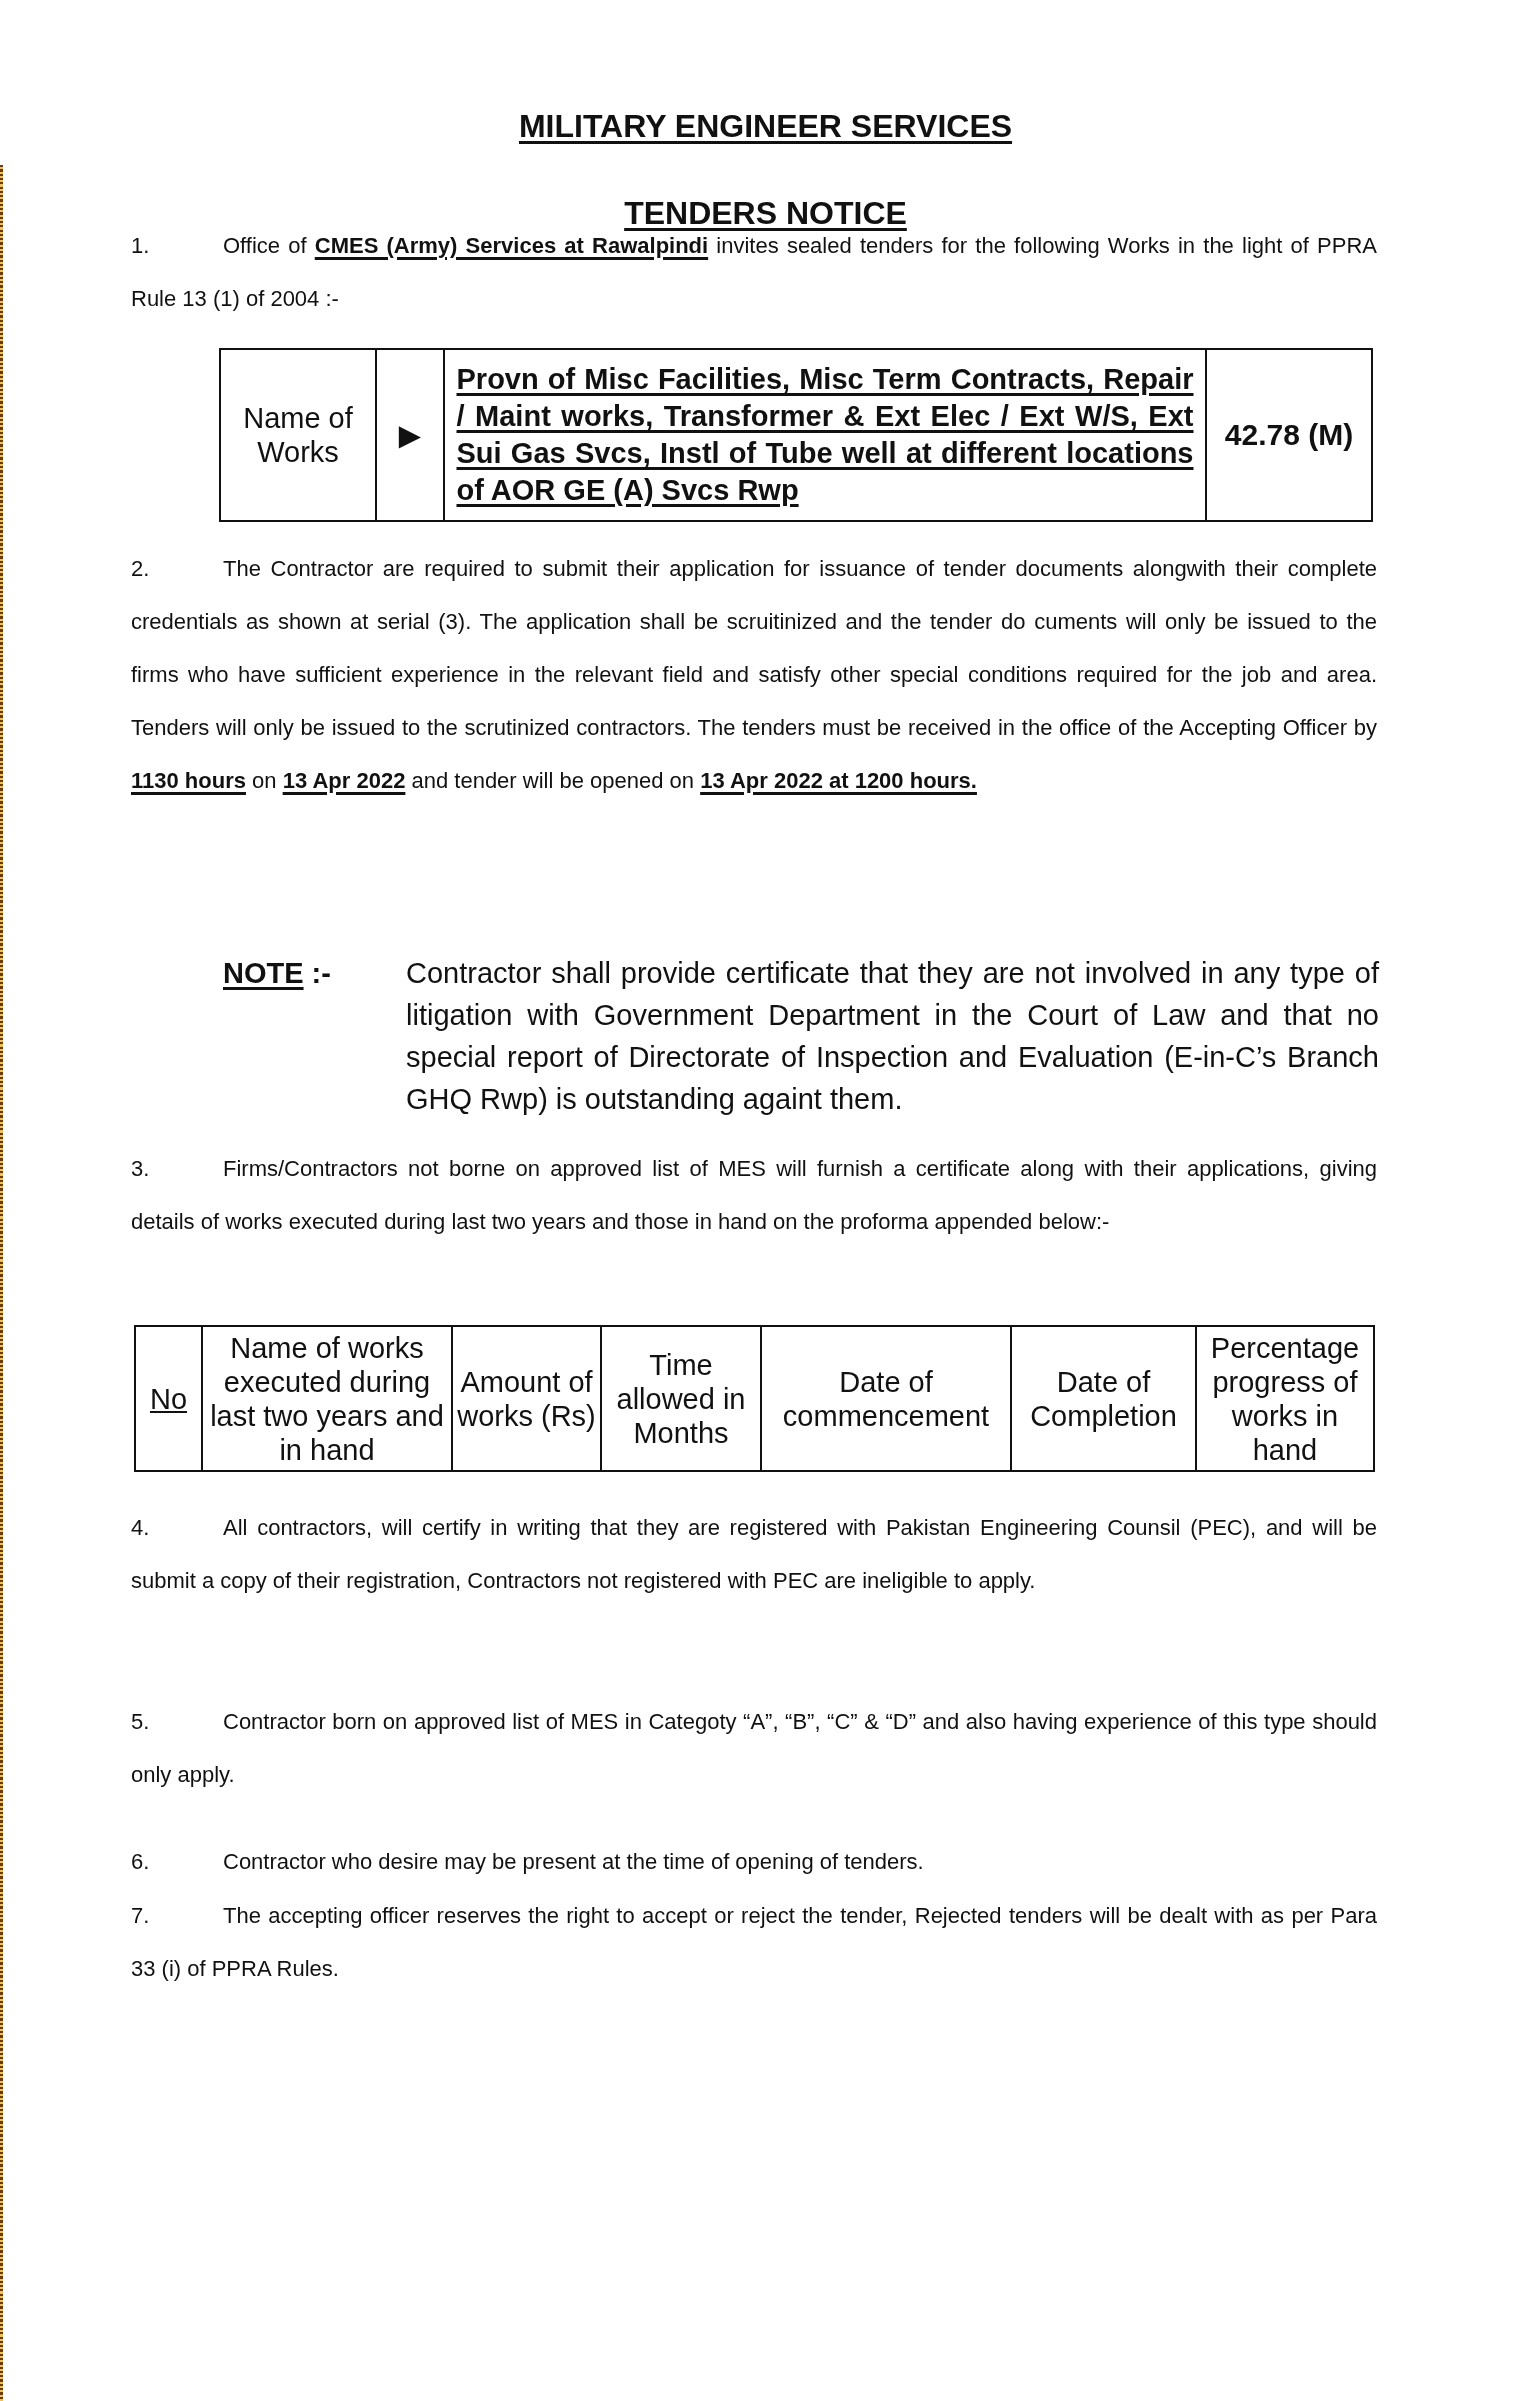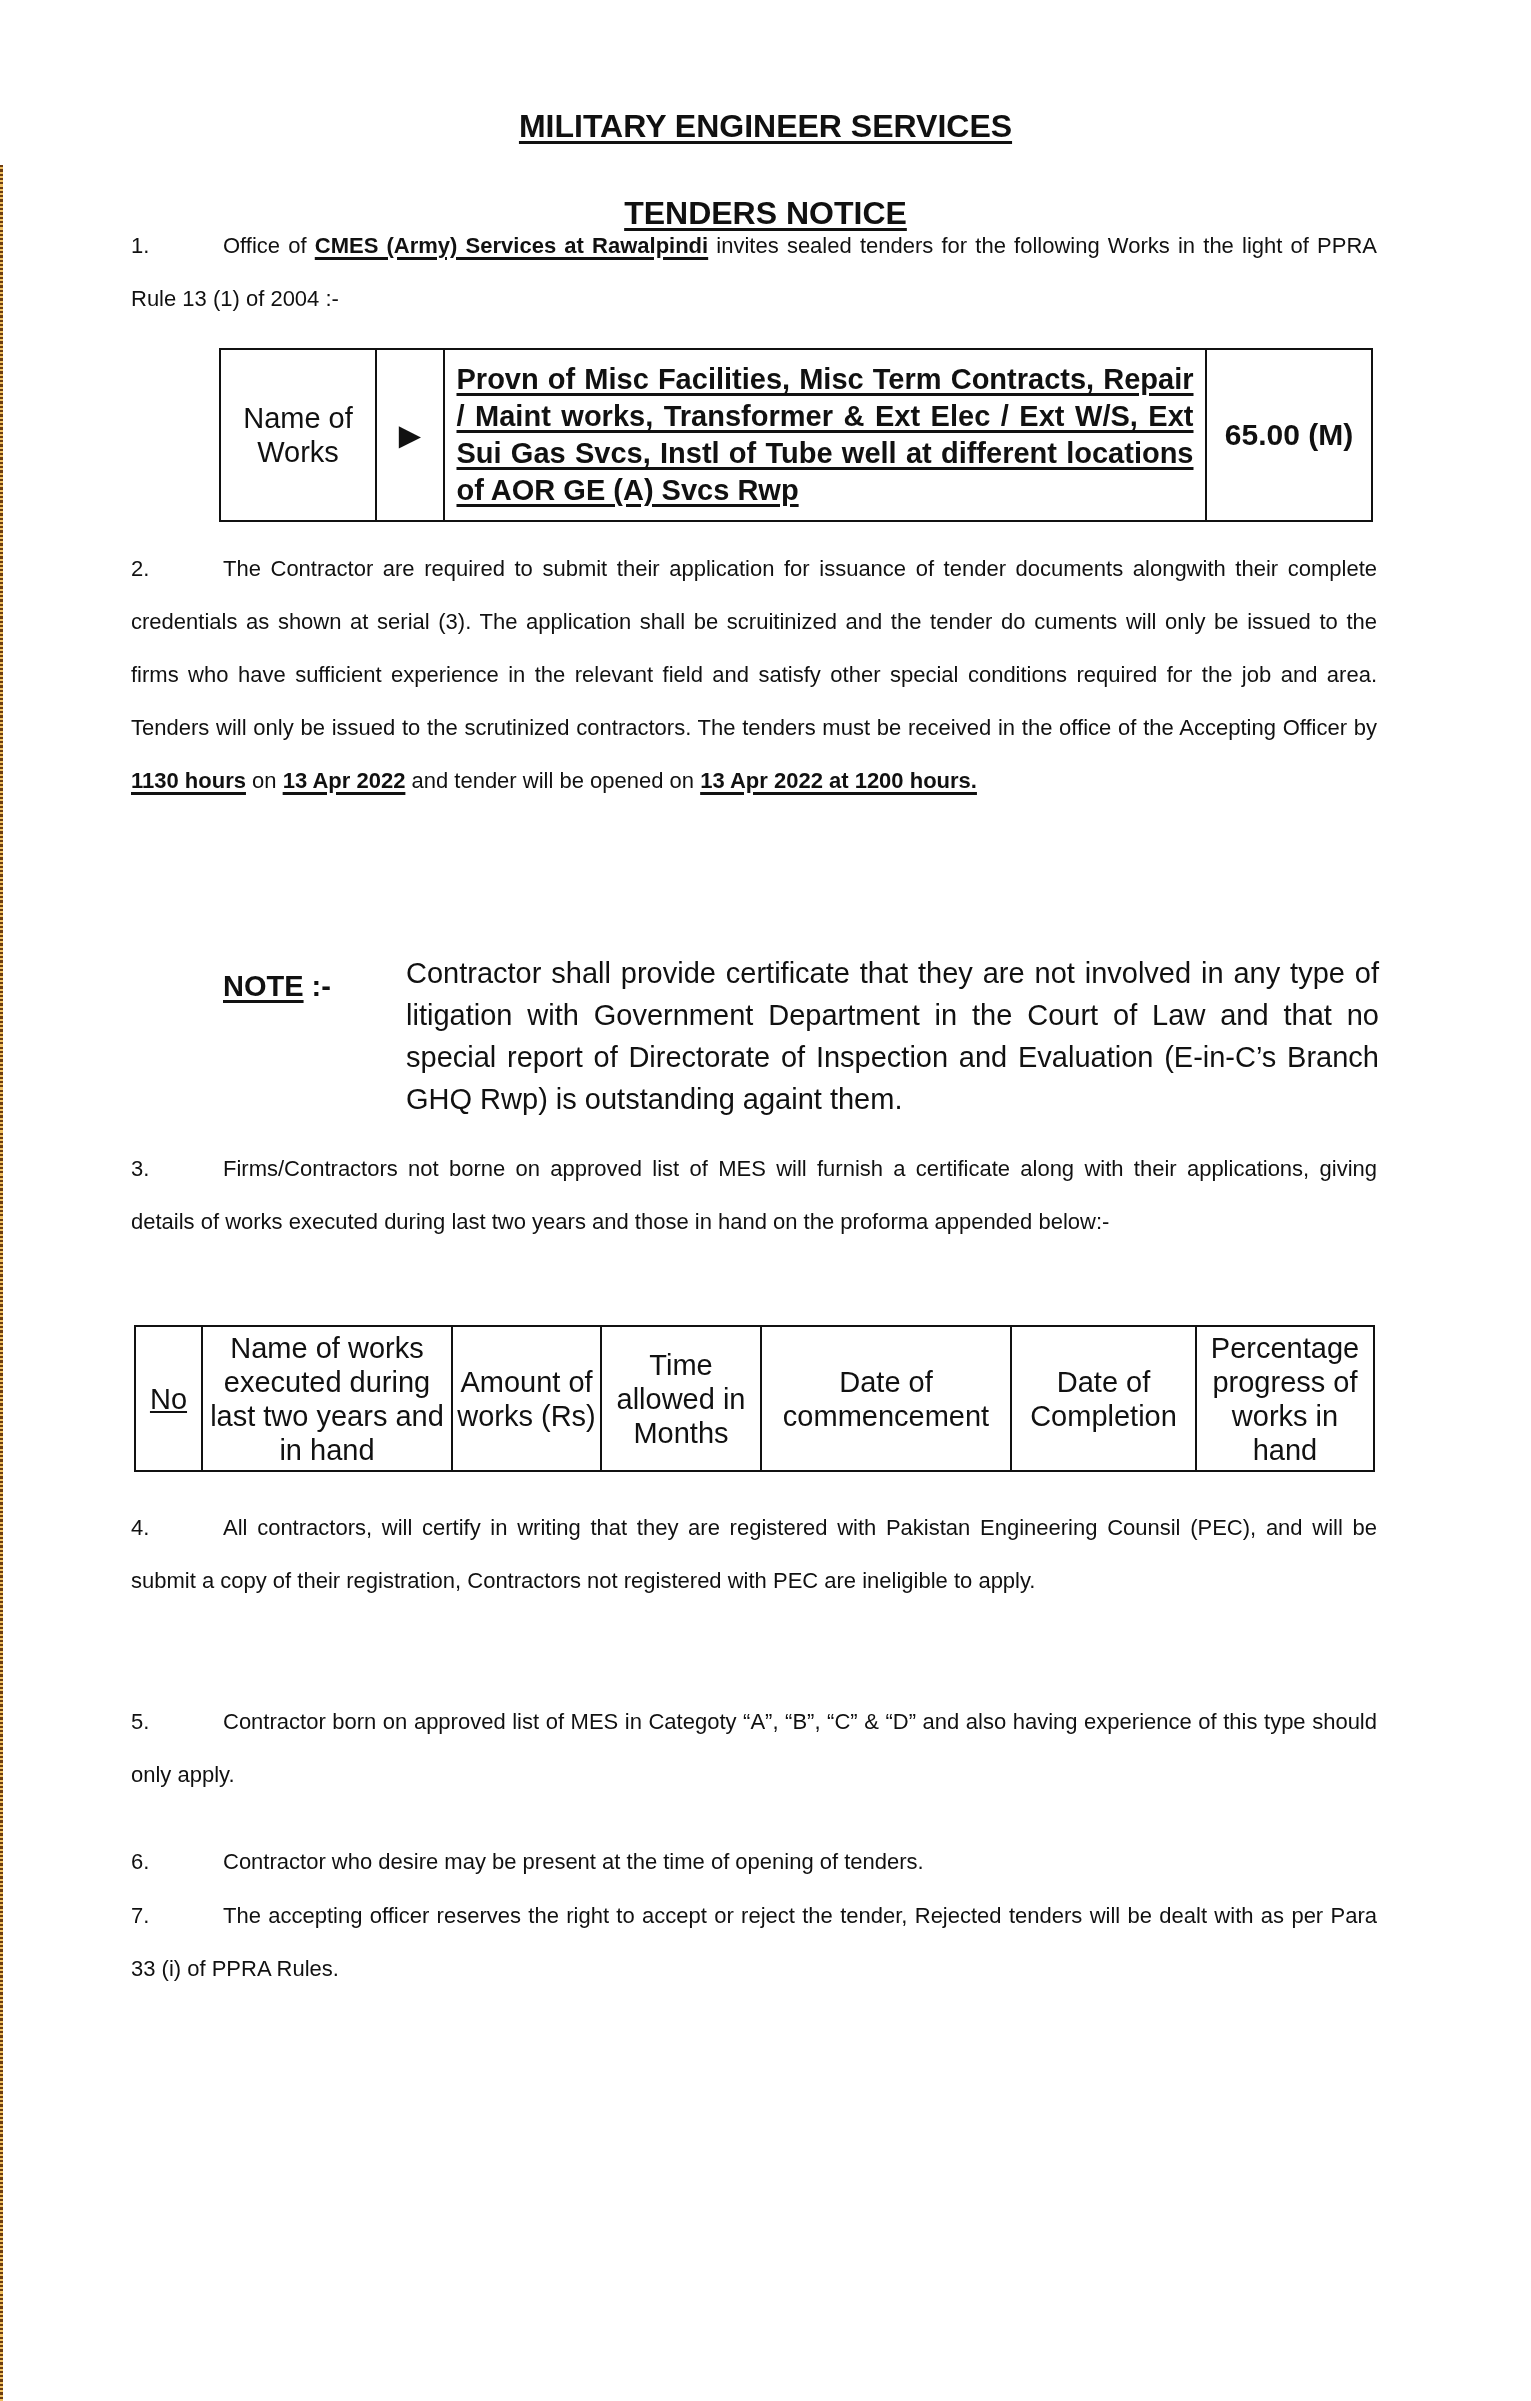--- a/index.html
+++ b/index.html
@@ -37,21 +37,21 @@
       font-weight: bold; font-size: 29px; line-height: 37px;
     }
     .t1 .desc span { text-decoration: underline; text-decoration-thickness: 2.9px; text-underline-offset: 4.3px; }
     .t1 .amt { font-weight: bold; font-size: 30px; }
     .arrow { font-size: 23px; }
 
     .note {
       position: absolute; left: 223px; top: 952px; width: 1156px;
       font-size: 29px; line-height: 42px;
     }
-    .note .label { position: absolute; left: 0; top: 0; font-weight: bold; margin-top: 13px; }
+    .note .label { position: absolute; left: 0; top: 0; font-weight: bold; }
     .note .label .lbl { text-decoration: underline; text-decoration-thickness: 2.9px; text-underline-offset: 4.3px; }
     .note .body { margin-left: 183px; text-align: justify; }
 
     .t2 {
       left: 134px; top: 1325px; width: 1241px; height: 147px;
       border: 2.9px double #111;
     }
     .t2 td { font-size: 29px; line-height: 34px; border: 2.2px double #111; }
   </style>
 </head>
@@ -65,21 +65,21 @@
 <div class="para" style="top:219px;">
   <span class="num">1.</span><span>Office of </span><span class="u">CMES (Army) Services at Rawalpindi</span><span> invites sealed tenders for the following Works in the light of PPRA Rule 13 (1) of 2004 :-</span>
 </div>
 
 <table class="t1">
   <tbody>
       <tr>
     <td style="width:154px;">Name of Works</td>
     <td style="width:66px;" class="arrow">▶</td>
     <td class="desc"><span>Provn of Misc Facilities, Misc Term Contracts, Repair / Maint works, Transformer &amp; Ext Elec / Ext W/S, Ext Sui Gas Svcs, Instl of Tube well at different locations of AOR GE (A) Svcs Rwp</span></td>
-    <td style="width:164px;" class="amt">65.00 (M)</td>
+    <td style="width:164px;" class="amt">42.78 (M)</td>
   </tr>
 </tbody>
   </table>
 
 <div class="para" style="top:542px;">
   <span class="num">2.</span><span>The Contractor are required to submit their application for issuance of tender documents alongwith their complete credentials as shown at serial (3). The application shall be scruitinized and the tender do cuments will only be issued to the firms who have sufficient experience in the relevant field and satisfy other special conditions required for the job and area. Tenders will only be issued to the scrutinized contractors. The tenders must be received in the office of the Accepting Officer by </span><span class="u">1130 hours</span><span> on </span><span class="u">13 Apr 2022</span><span> and tender will be opened on </span><span class="u">13 Apr 2022 at 1200 hours.</span>
 </div>
 
 <div class="note">
   <div class="label"><span class="lbl">NOTE</span><span> :-</span></div>

